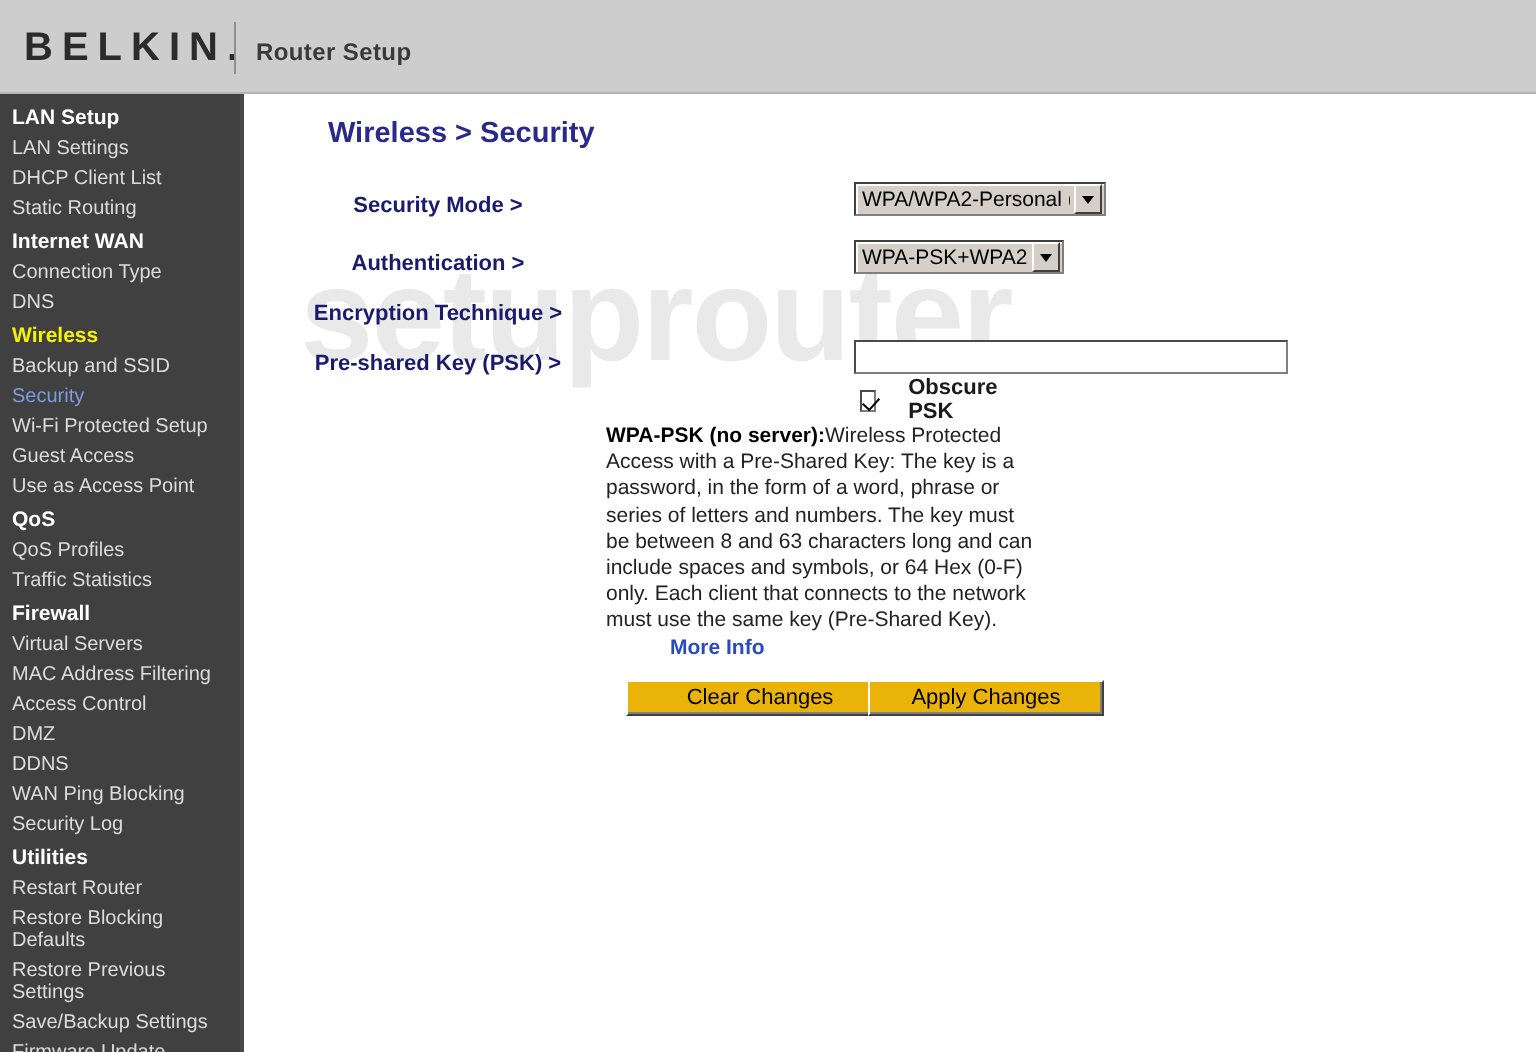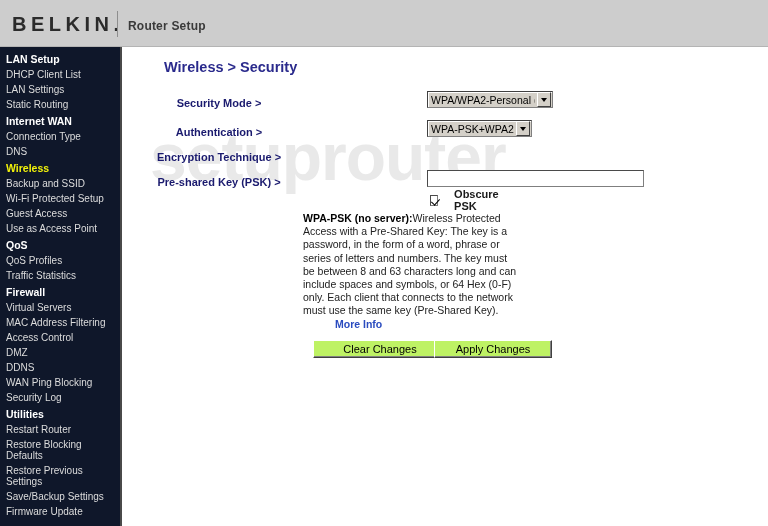--- a/index.html
+++ b/index.html
@@ -50,21 +50,21 @@
     font-weight: bold;
     color: #3a3a3a;
     letter-spacing: 0.2px;
   }
 
   
   #sidebar {
     position: absolute;
     left: 0; top: 47px;
     width: 122px; height: 479px;
-    background: #0f172a;
+    background: #404040;
     border-right: 2px solid #4a4a4a;
     padding-top: 3px;
     overflow: hidden;
   }
   .nav-group {
     color: #ffffff;
     font-size: 10.5px;
     font-weight: bold;
     padding: 3px 0 2px 6px;
     line-height: 12px;
@@ -216,21 +216,21 @@
   #helptext .more {
     color: #2a4bbf;
     font-weight: bold;
     cursor: pointer;
     padding-left: 32px;
   }
 
   .winbutton {
     position: absolute;
     height: 18px;
-    background: #bef264;
+    background: #eab308;
     border: 1px solid #ffffff;
     border-right-color: #404040;
     border-bottom-color: #404040;
     box-shadow: inset -1px -1px 0 #808080;
     font-size: 11px;
     color: #000000;
     display: flex;
     align-items: center;
     justify-content: center;
     cursor: pointer;
@@ -243,28 +243,29 @@
 <div id="page">
 
   <div id="header">
     <div id="logo"><span>BELKIN</span><span id="logo-dot">.</span></div>
     <div id="logo-divider"></div>
     <div id="header-title">Router Setup</div>
   </div>
 
   <div id="sidebar">
       <div class="nav-group">LAN Setup</div>
+      <div class="nav-item">LAN Settings</div>
       <div class="nav-item">DHCP Client List</div>
-      <div class="nav-item">LAN Settings</div>
       <div class="nav-item">Static Routing</div>
       <div class="nav-group">Internet WAN</div>
       <div class="nav-item">Connection Type</div>
       <div class="nav-item">DNS</div>
       <div class="nav-group active">Wireless</div>
       <div class="nav-item">Backup and SSID</div>
+      <div class="nav-item current">Security</div>
       <div class="nav-item">Wi-Fi Protected Setup</div>
       <div class="nav-item">Guest Access</div>
       <div class="nav-item">Use as Access Point</div>
       <div class="nav-group">QoS</div>
       <div class="nav-item">QoS Profiles</div>
       <div class="nav-item">Traffic Statistics</div>
       <div class="nav-group">Firewall</div>
       <div class="nav-item">Virtual Servers</div>
       <div class="nav-item">MAC Address Filtering</div>
       <div class="nav-item">Access Control</div>

